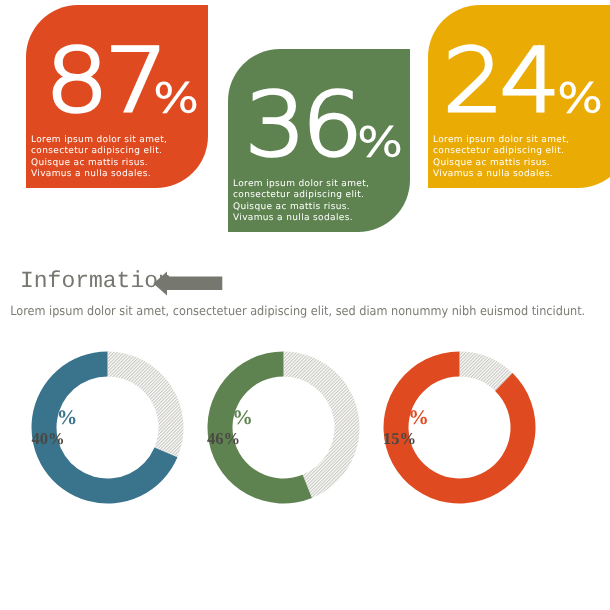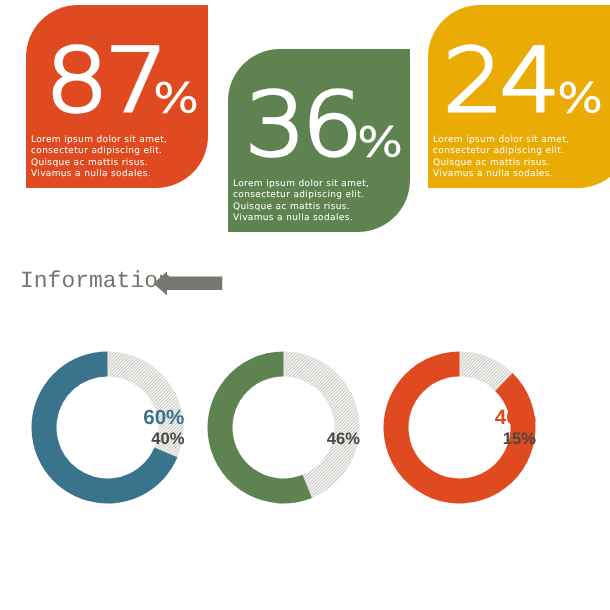--- a/index.html
+++ b/index.html
@@ -36,22 +36,22 @@
   .sec-title{position:absolute;left:0;top:0;font-size:23px;color:#76776F;
              font-weight:400;line-height:30px;white-space:nowrap;
              font-family:Liberation Mono, monospace;}
   .sec-arrow{position:absolute;left:132px;top:0;}
   .sec-sub{position:absolute;left:10.2px;top:303px;font-size:12.55px;color:#7D7C75;
            font-family:"DejaVu Sans Condensed",sans-serif;line-height:16px;white-space:nowrap;}
 
   
   .donut{position:absolute;top:351px;width:153px;height:153px;}
   .donut svg{display:block;}
-  .donut-label{position:absolute;left:0;width:153px;text-align:right;
-               font-family:Liberation Sans, sans-serif;font-weight:bold;}
+  .donut-label{position:absolute;left:0;width:153px;text-align:left;
+               font-family:Liberation Serif, serif;font-weight:bold;}
   .donut-primary{top:408px;font-size:20.6px;line-height:20px;text-indent:4.7px;}
   .donut-secondary{top:429.5px;font-size:16.6px;line-height:18px;color:#4A4843;}
 </style>
 </head>
 <body>
 
 <div class="stage">
 
   <div class="card" id="card1" style="left: 26px; background: rgb(223, 74, 32);">
     <div class="card-num"><span>87</span></div>
@@ -87,20 +87,21 @@
   </div>
 
   <div class="sec-head">
     <div class="sec-title">Information</div>
     <div class="sec-arrow">
       <svg width="92" height="34" viewBox="0 0 92 34">
           <path id="arrowpath" d="M1.4 17.5 L15 5.4 L15 10.6 L70.3 10.6 L70.3 24.1 L15 24.1 L15 29.5 Z" fill="#76776F"></path>
         </svg>
     </div>
   </div>
+  <div class="sec-sub">Lorem ipsum dolor sit amet, consectetuer adipiscing elit, sed diam nonummy nibh euismod tincidunt.</div>
 
   <div class="donut" id="donut1" style="left:31.4px">
       <svg width="153" height="153" viewBox="0 0 153 153">
         <defs>
           <pattern id="hatch0" width="2.36" height="2.36" patternUnits="userSpaceOnUse" patternTransform="rotate(45)">
             <rect width="1.2" height="2.36" fill="#C9C8C2"></rect>
           </pattern>
         </defs>
         <path d="M76.5 0.5 A76 76 0 0 1 146.45836886238547 106.1955657651848 L123.44574752607446 96.42728755295296 A51 51 0 0 0 76.5 25.5 Z" fill="url(#hatch0)"></path>
         <path d="M146.45836886238547 106.1955657651848 A76 76 0 1 1 76.49999999999999 0.5 L76.49999999999999 25.5 A51 51 0 1 0 123.44574752607446 96.42728755295296 Z" fill="#39738C"></path>
@@ -113,20 +114,21 @@
       <svg width="153" height="153" viewBox="0 0 153 153">
         <defs>
           <pattern id="hatch1" width="2.36" height="2.36" patternUnits="userSpaceOnUse" patternTransform="rotate(45)">
             <rect width="1.2" height="2.36" fill="#C9C8C2"></rect>
           </pattern>
         </defs>
         <path d="M76.5 0.5 A76 76 0 0 1 104.97010109960931 146.96597294707584 L95.60493626421152 123.78637658290616 A51 51 0 0 0 76.5 25.5 Z" fill="url(#hatch1)"></path>
         <path d="M104.97010109960931 146.96597294707584 A76 76 0 1 1 76.49999999999999 0.5 L76.49999999999999 25.5 A51 51 0 1 0 95.60493626421152 123.78637658290616 Z" fill="#5E8350"></path>
       </svg>
     </div>
+  <div class="donut-label donut-primary" id="d2p" style="left: 207px; color: rgb(94, 131, 80);">54%</div>
   <div class="donut-label donut-secondary" id="d2s" style="left: 207px; color: rgb(74, 72, 67);">46%</div>
 
   <div class="donut" id="donut3" style="left:383px">
       <svg width="153" height="153" viewBox="0 0 153 153">
         <defs>
           <pattern id="hatch2" width="2.36" height="2.36" patternUnits="userSpaceOnUse" patternTransform="rotate(45)">
             <rect width="1.2" height="2.36" fill="#C9C8C2"></rect>
           </pattern>
         </defs>
         <path d="M76.5 0.5 A76 76 0 0 1 129.57956169275644 22.107352238516086 L112.1191795569813 39.99967058110948 A51 51 0 0 0 76.5 25.5 Z" fill="url(#hatch2)"></path>

